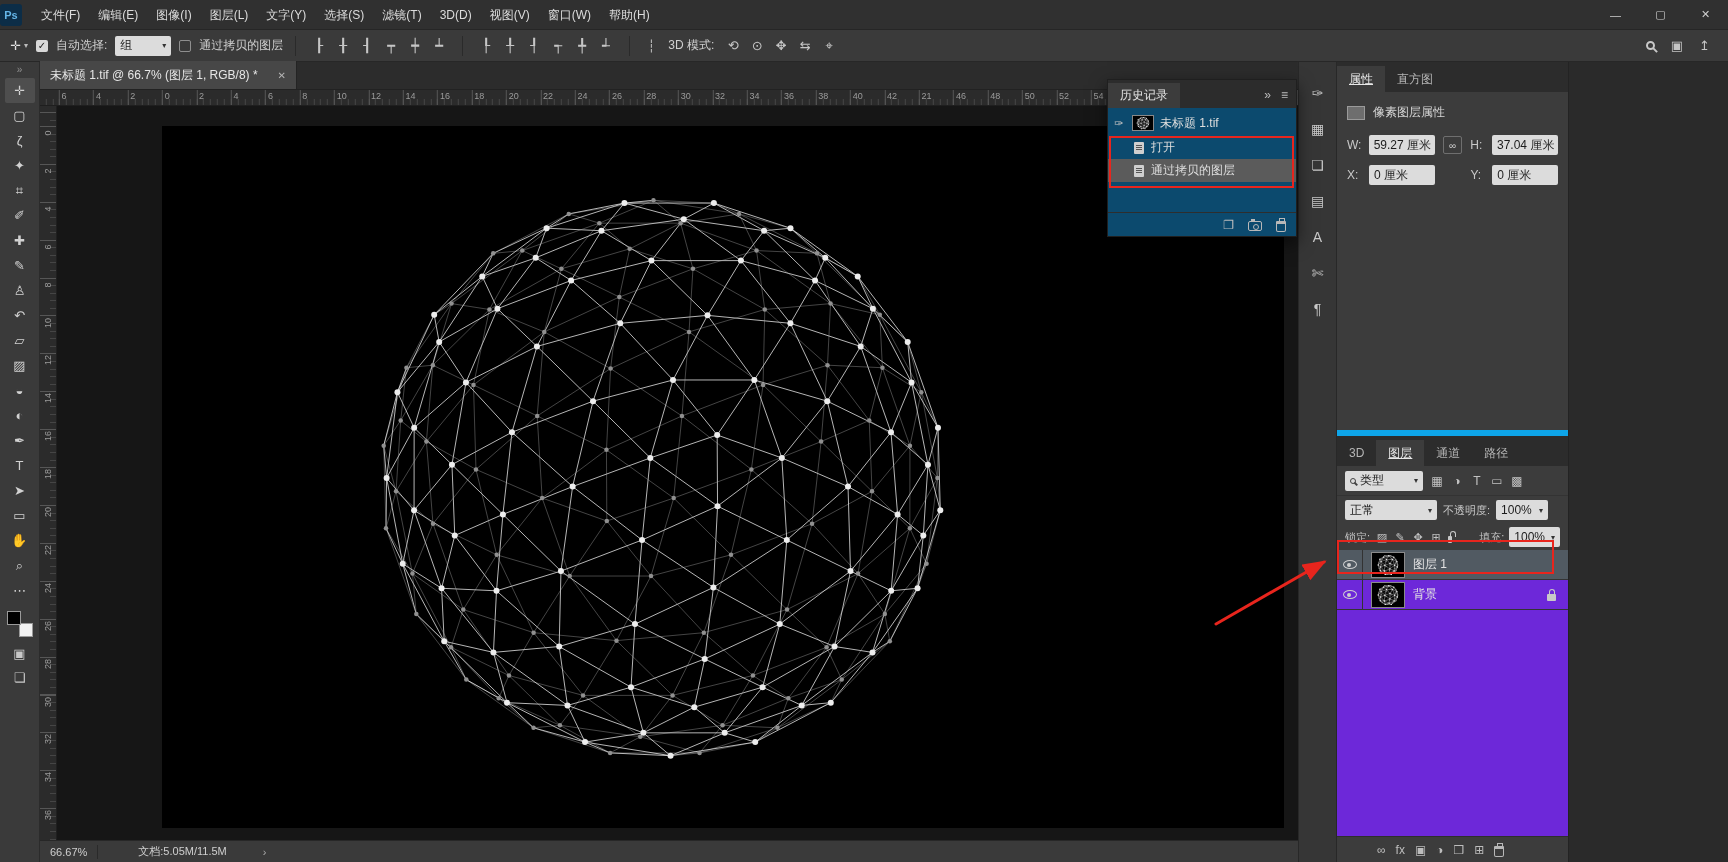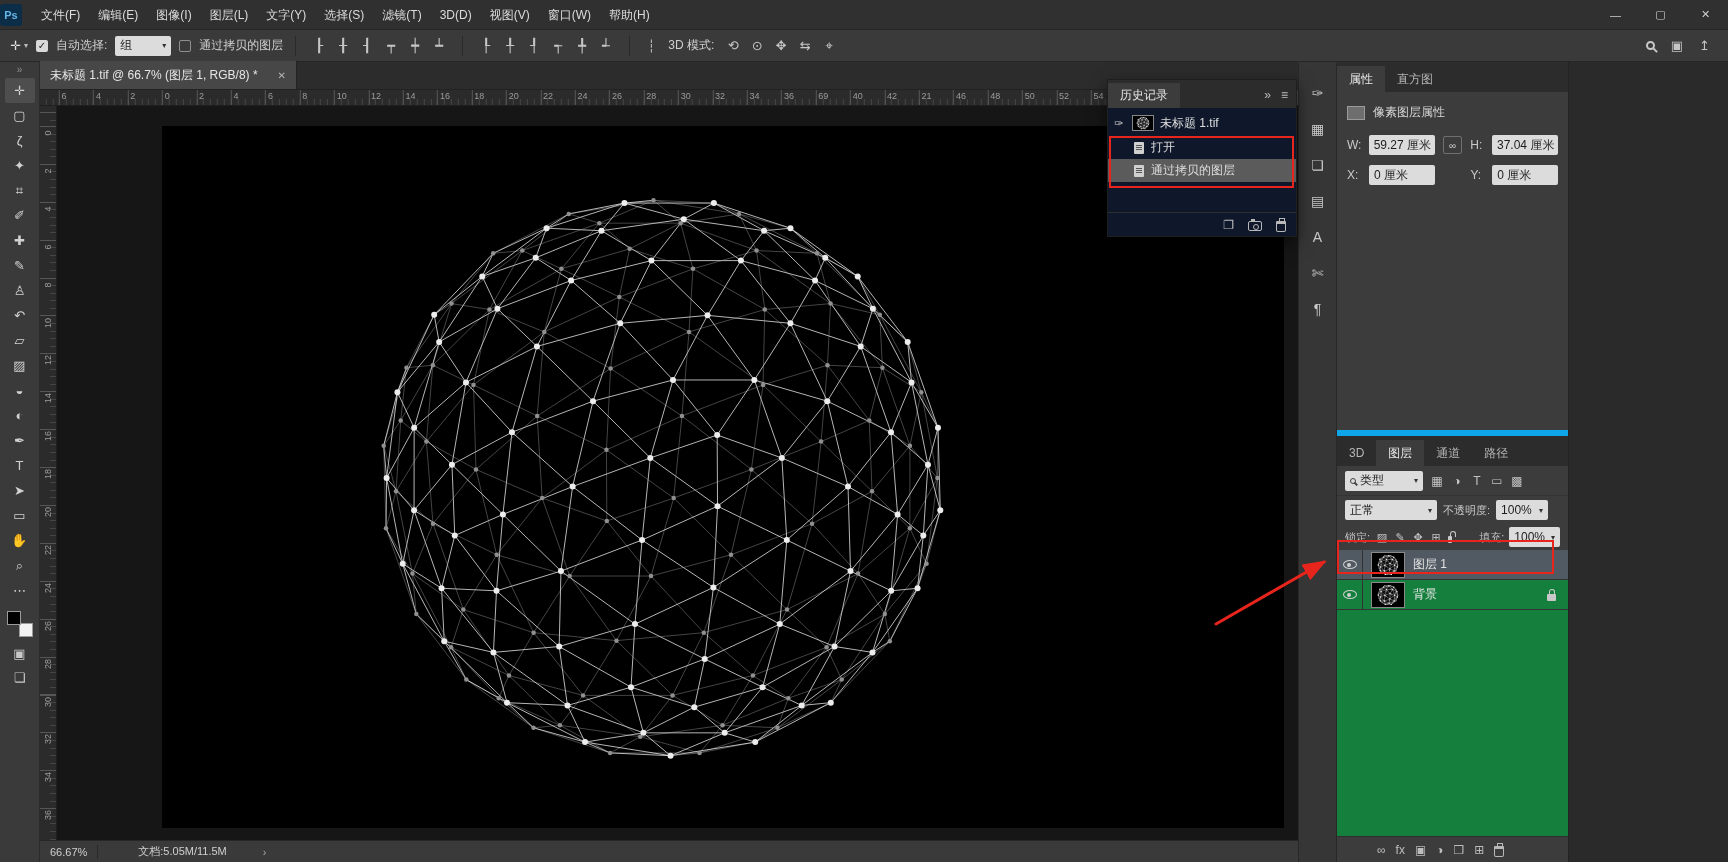--- a/index.html
+++ b/index.html
@@ -107,21 +107,21 @@
   .icondock span{width:30px;height:30px;display:flex;align-items:center;justify-content:center;
                  color:#c9c9c9;font-size:14px;}
 
   
   .paneldock{position:absolute;left:1336px;top:62px;width:232px;bottom:0;background:#3c3c3c;
              border-left:1px solid #282828;}
   .rightgap{position:absolute;left:1568px;top:62px;right:0;bottom:0;background:#2a2a2a;
             border-left:1px solid #232323;}
   .panel-tabs{height:30px;background:#2c2c2c;display:flex;align-items:flex-end;}
   .ptab{height:26px;padding:0 12px;display:flex;align-items:center;font-size:12px;color:#b5b5b5;}
-  .ptab.active{background:#3c3c3c;color:#e8e8e8;}
+  .ptab.active{background:#3c3c3c;color:#e8e8e8;text-decoration:underline;}
 
   .props{position:absolute;top:0;left:0;right:0;height:368px;}
   .props-sub{display:flex;align-items:center;gap:8px;padding:12px 10px 10px;color:#d6d6d6;}
   .subicon{width:18px;height:14px;border:1px solid #9a9a9a;background:#6e6e6e;}
   .props-fields{padding:4px 10px;display:flex;flex-direction:column;gap:10px;}
   .pf-row{display:flex;align-items:center;gap:6px;}
   .pf-label{width:16px;color:#c9c9c9;}
   .pf-field{width:66px;}
   .chain{width:20px;height:18px;border:1px solid #6f6f6f;border-radius:2px;display:flex;
          align-items:center;justify-content:center;color:#c9c9c9;font-size:10px;margin:0 2px;}
@@ -133,34 +133,34 @@
                     color:#c2c2c2;font-size:12px;}
   .minimag{display:inline-block;width:6px;height:6px;border:1.5px solid #444;border-radius:50%;position:relative;}
   .minimag::after{content:'';position:absolute;width:4px;height:1.5px;background:#444;
                   transform:rotate(45deg);right:-3px;bottom:-2px;}
   .lp-blend{height:28px;display:flex;align-items:center;gap:6px;padding:0 8px;}
   .field.blend{width:92px;}
   .lp-small-label{font-size:11px;color:#c4c4c4;white-space:nowrap;}
   .field.num{width:52px;}
   .lp-lock{height:26px;display:flex;align-items:center;gap:5px;padding:0 8px;}
   .lp-lock .licon{color:#c2c2c2;font-size:11px;width:14px;text-align:center;}
-  .layer-list{position:absolute;top:114px;left:0;right:0;bottom:26px;background:#15803d;}
+  .layer-list{position:absolute;top:114px;left:0;right:0;bottom:26px;background:#6d28d9;}
   .layer-row{height:30px;display:flex;align-items:center;border-bottom:1px solid #343434;position:relative;}
   .layer-row.selected{background:#515a62;}
   .eye-col{width:26px;display:flex;justify-content:center;align-items:center;height:100%;
            border-right:1px solid #333;flex:none;}
   .lthumb{width:34px;height:26px;background:#000;border:1px solid #8a8a8a;margin:0 8px;flex:none;}
   .lname{font-size:12px;color:#e2e2e2;}
   .row-lock{margin-left:auto;margin-right:12px;}
   .lp-footer{position:absolute;bottom:0;left:0;right:0;height:26px;border-top:1px solid #2e2e2e;
              display:flex;align-items:center;gap:10px;padding-left:40px;background:#3c3c3c;}
   .lp-footer span{color:#bdbdbd;font-size:12px;}
 
   
-  .history{position:absolute;left:1107px;top:79px;width:190px;height:158px;background:#0f172a;
+  .history{position:absolute;left:1107px;top:79px;width:190px;height:158px;background:#0c4a6e;
            border:1px solid #1f1f1f;box-shadow:0 6px 16px rgba(0,0,0,.55);z-index:5;}
   .hist-tabs{height:28px;background:#2c2c2c;display:flex;align-items:flex-end;}
   .hist-tab{height:25px;background:#3c3c3c;padding:0 12px;display:flex;align-items:center;color:#e4e4e4;}
   .hist-icons{margin-left:auto;display:flex;gap:10px;padding:0 8px 6px 0;color:#bdbdbd;font-size:12px;}
   .hist-row{height:26px;display:flex;align-items:center;gap:6px;padding:0 6px;font-size:12px;
             color:#dedede;margin-top:2px;}
   .hthumb{width:22px;height:16px;background:#000;border:1px solid #888;flex:none;}
   .hist-brush-ic{color:#c0c0c0;font-size:11px;width:12px;}
   .hist-step{height:23px;display:flex;align-items:center;gap:7px;padding-left:26px;font-size:12px;color:#dedede;}
   .hist-step.selected{background:#5b5b5b;}
@@ -307,21 +307,21 @@
         <span class="rlabel" style="left: 432.3px;">18</span>
         <span class="rlabel" style="left: 466.7px;">20</span>
         <span class="rlabel" style="left: 501.1px;">22</span>
         <span class="rlabel" style="left: 535.5px;">24</span>
         <span class="rlabel" style="left: 569.9px;">26</span>
         <span class="rlabel" style="left: 604.3px;">28</span>
         <span class="rlabel" style="left: 638.7px;">30</span>
         <span class="rlabel" style="left: 673.1px;">32</span>
         <span class="rlabel" style="left: 707.5px;">34</span>
         <span class="rlabel" style="left: 741.9px;">36</span>
-        <span class="rlabel" style="left: 776.3px;">69</span>
+        <span class="rlabel" style="left: 776.3px;">38</span>
         <span class="rlabel" style="left: 810.7px;">40</span>
         <span class="rlabel" style="left: 845.1px;">42</span>
         <span class="rlabel" style="left: 879.5px;">21</span>
         <span class="rlabel" style="left: 913.9px;">46</span>
         <span class="rlabel" style="left: 948.3px;">48</span>
         <span class="rlabel" style="left: 982.7px;">50</span>
         <span class="rlabel" style="left: 1017.1px;">52</span>
         <span class="rlabel" style="left: 1051.5px;">54</span>
       </div>
     <div class="vruler">

